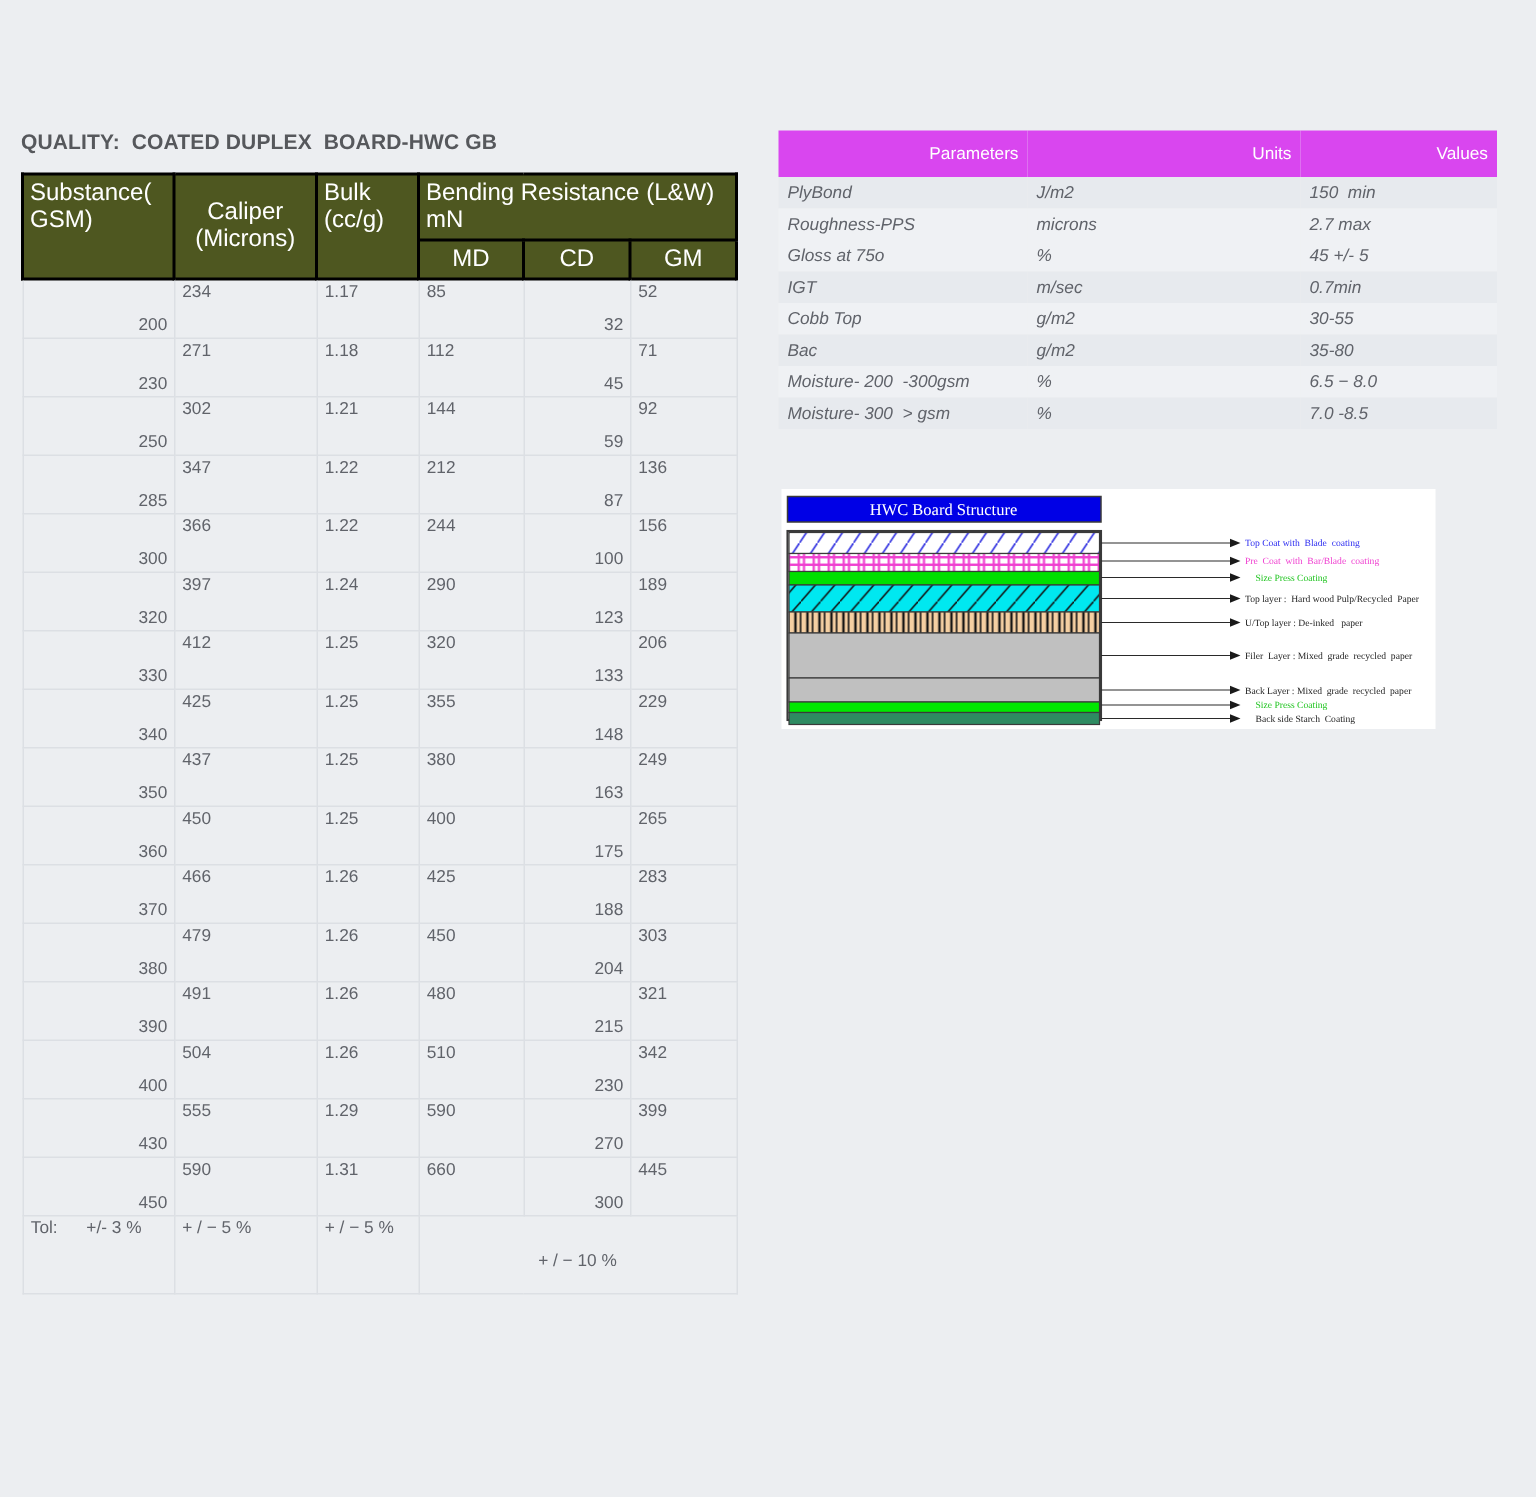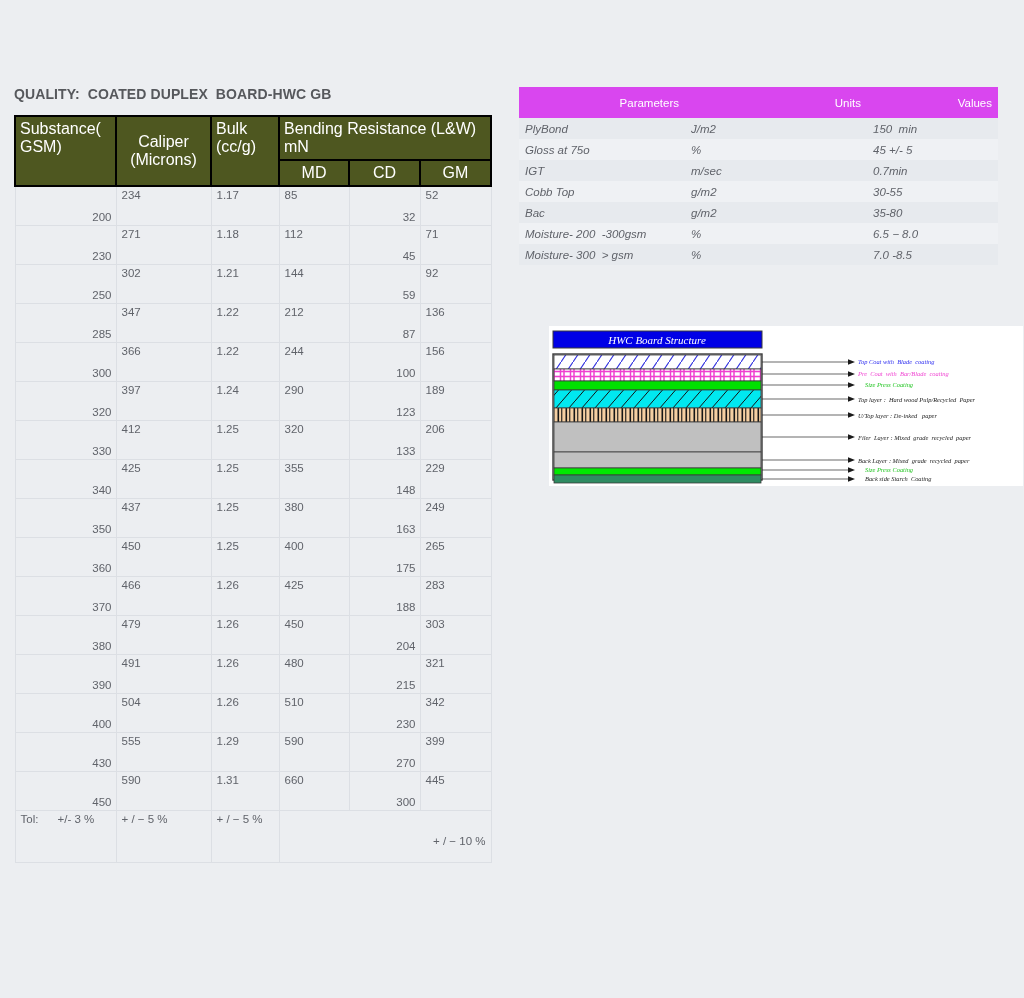--- a/index.html
+++ b/index.html
@@ -74,21 +74,21 @@
     text-align: right;
     padding-right: 4px;
   }
   #substance-table td.tol-label {
     vertical-align: top;
     text-align: left;
     white-space: pre;
   }
   #substance-table td.tol-wide {
     vertical-align: bottom;
-    text-align: right;
+    text-align: center;
     padding-bottom: 15px;
   }
   .col-gsm { width: 101px; }
   .col-cal { width: 95px; }
   .col-bulk { width: 68px; }
   .col-md  { width: 70px; }
   .col-cd  { width: 71px; }
   .col-gm  { width: 71px; }
 
   
@@ -125,26 +125,25 @@
   }
   #params-table tr.odd td { background: #e7eaee; }
   #params-table tr.even td { background: #eff1f4; }
   .pcol-1 { width: 166px; }
   .pcol-2 { width: 182px; }
   .pcol-3 { width: 131px; }
 
   
   #diagram {
     position: absolute;
-    left: 549px;
+    left: 521px;
     top: 326px;
-    width: 474px;
+    width: 436px;
     height: 160px;
     background: #ffffff;
-    font-style: italic;
   }
   #diagram-inner {
     position: absolute;
     left: 0; top: 0;
     width: 474px;
     height: 160px;
   }
   #diagram svg { display: block; }
 
   .lbl {
@@ -345,20 +344,25 @@
         <th>Values</th>
       </tr>
     </thead>
     <tbody id="params-body">
         <tr class="odd">
           <td>PlyBond</td>
           <td>J/m2</td>
           <td>150  min</td>
         </tr>
         <tr class="even">
+          <td>Roughness-PPS</td>
+          <td>microns</td>
+          <td>2.7 max</td>
+        </tr>
+        <tr class="even">
           <td>Gloss at 75o</td>
           <td>%</td>
           <td>45 +/- 5</td>
         </tr>
         <tr class="odd">
           <td>IGT</td>
           <td>m/sec</td>
           <td>0.7min</td>
         </tr>
         <tr class="even">

